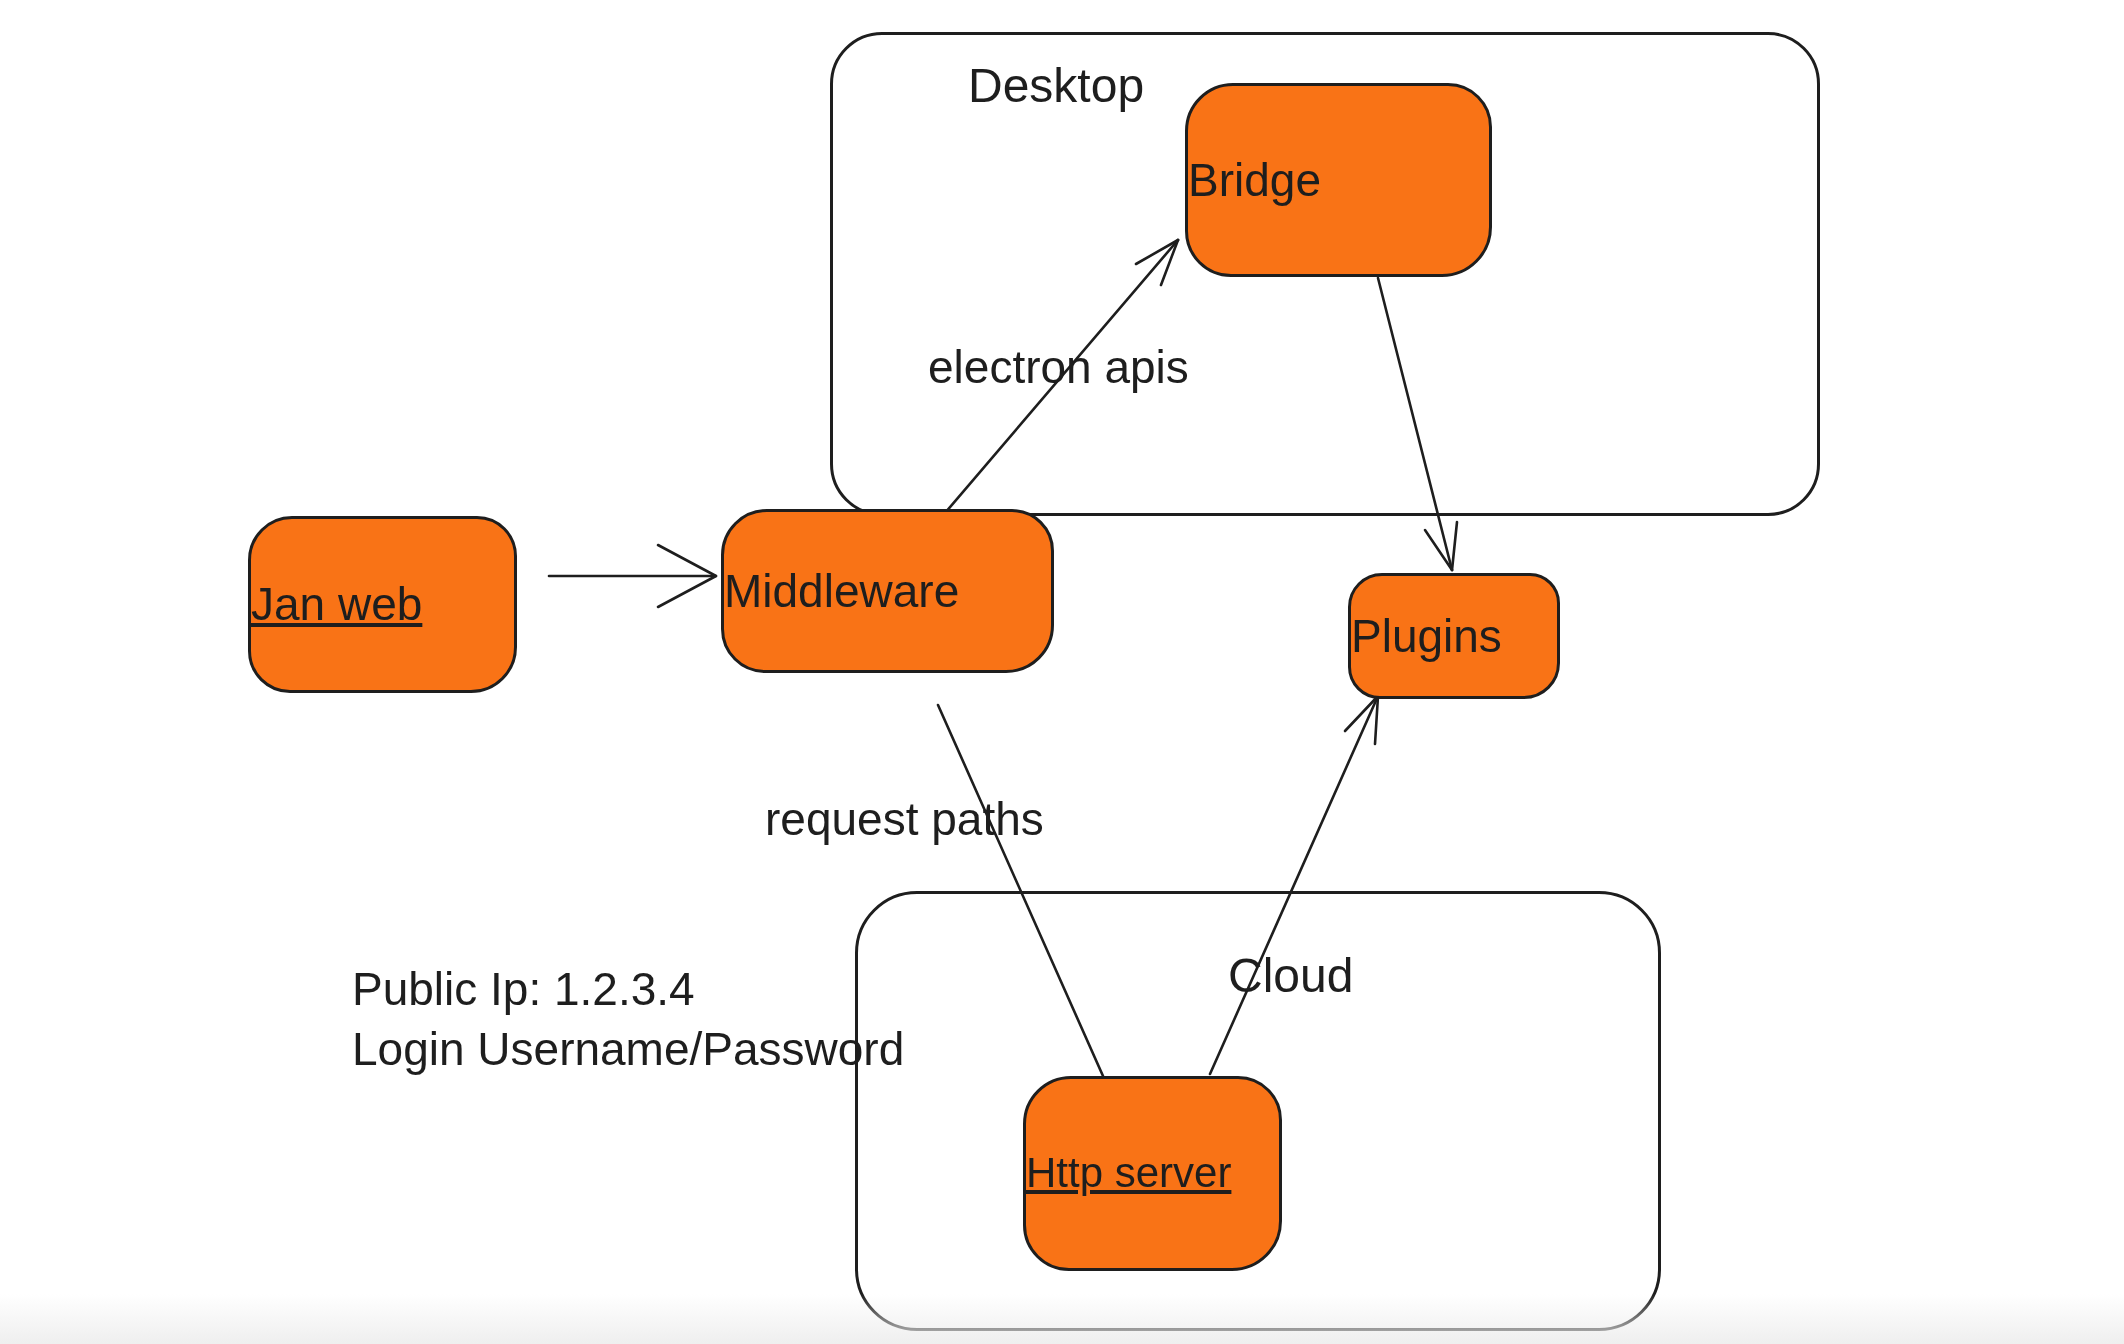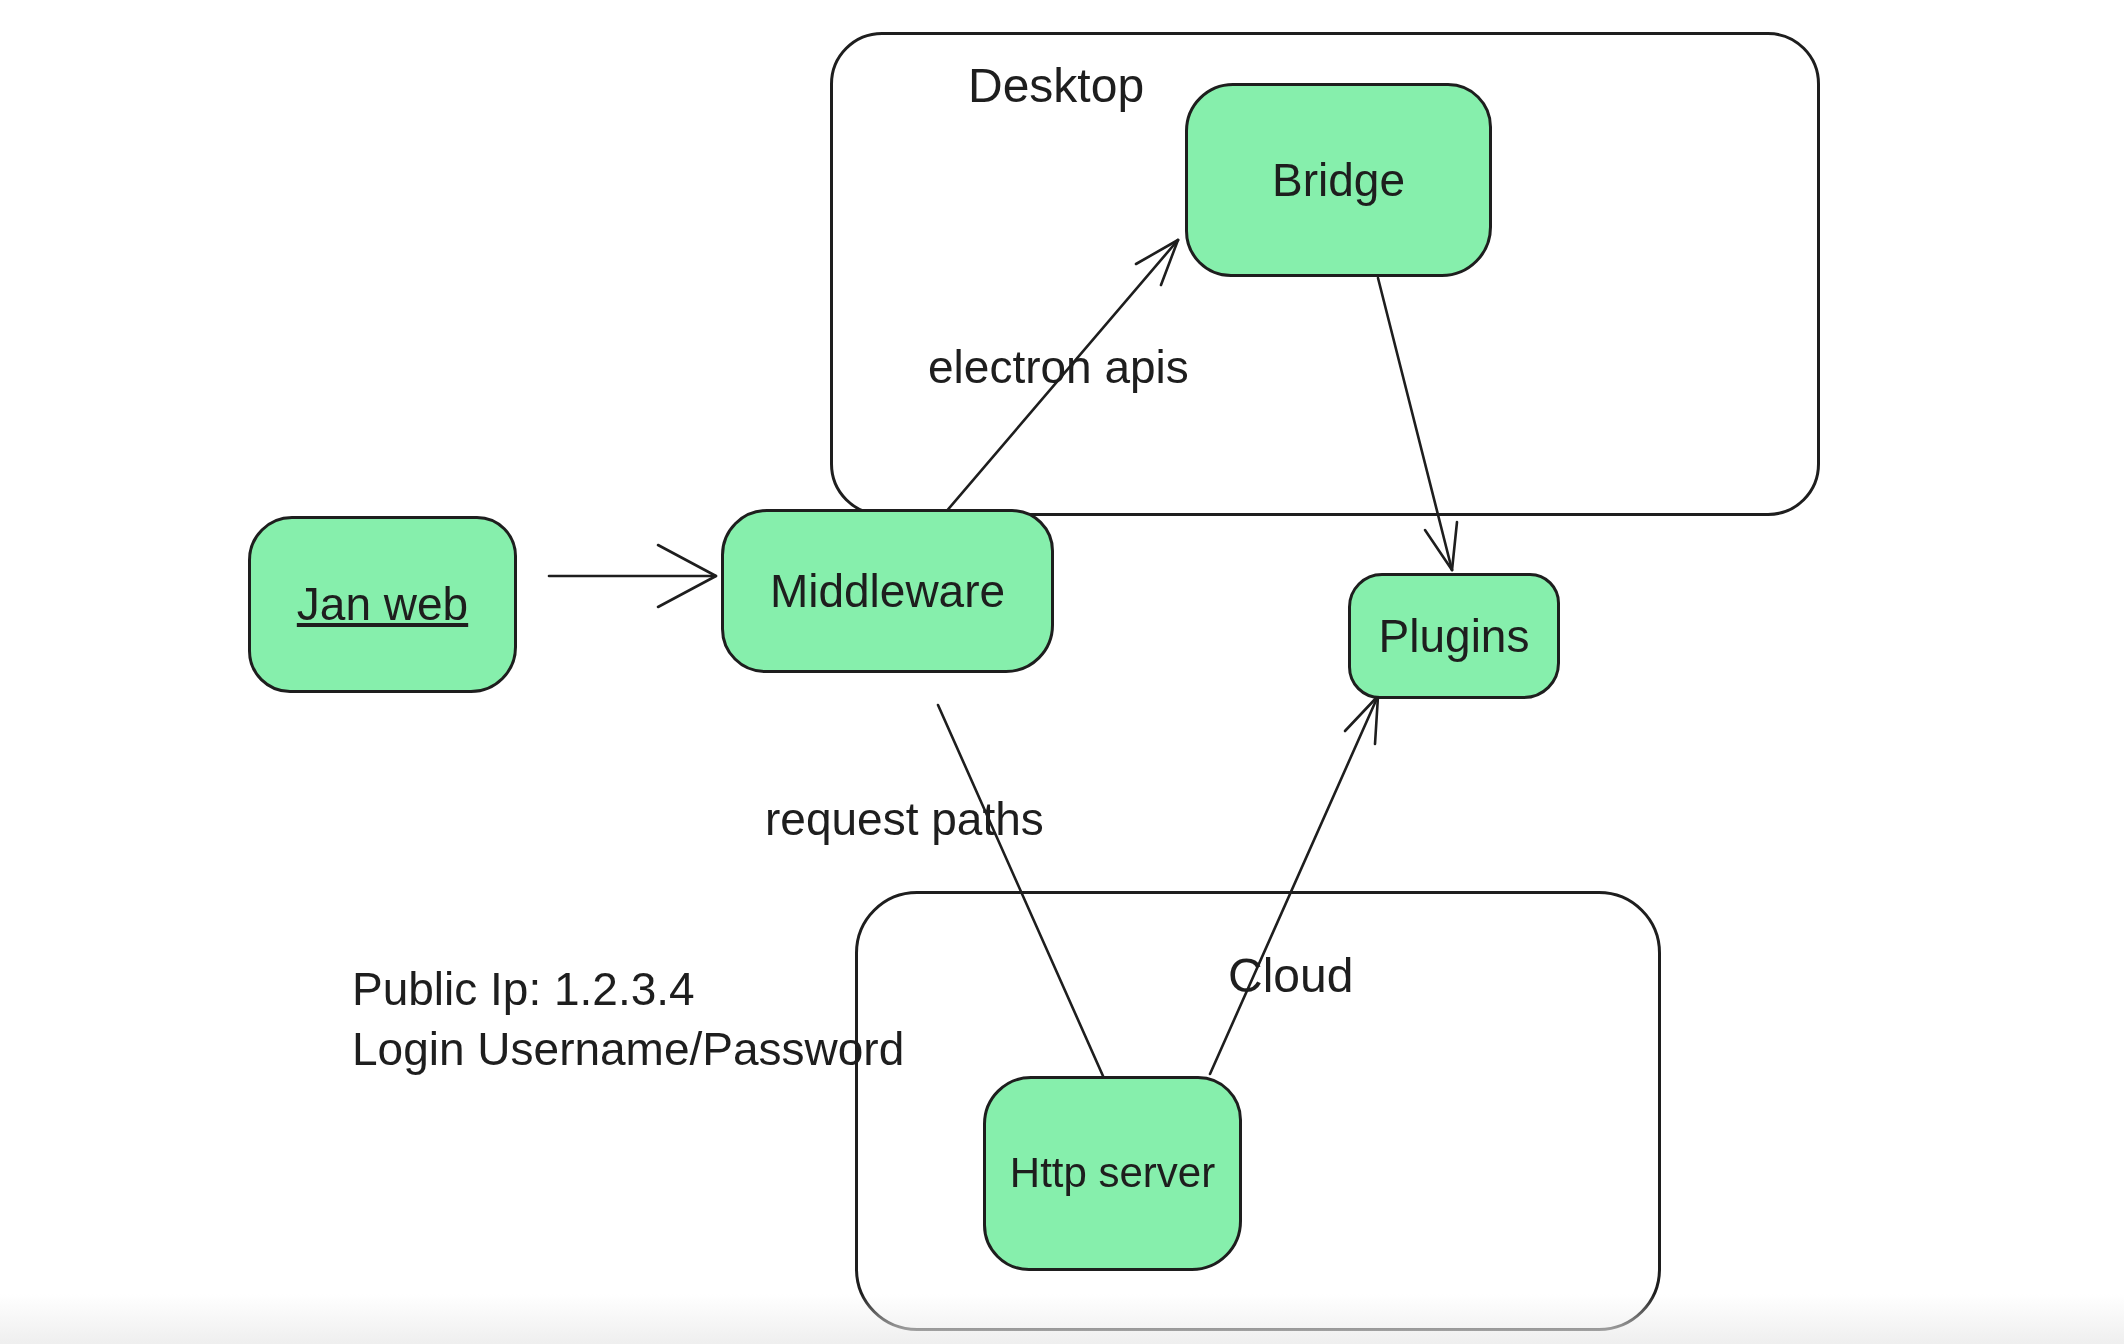--- a/index.html
+++ b/index.html
@@ -21,24 +21,24 @@
   .edges path, .edges line {
     stroke: #1e1e1e;
     stroke-width: 2.6;
     fill: none;
     stroke-linecap: round;
     stroke-linejoin: round;
   }
   .box {
     position: absolute;
     border: 3px solid #1e1e1e;
-    background: #86efac;
+    background: #f97316;
     display: flex;
     align-items: center;
-    justify-content: center;
+    justify-content: flex-start;
     box-sizing: border-box;
   }
   .container-box {
     position: absolute;
     border: 3px solid #1e1e1e;
     background: transparent;
     box-sizing: border-box;
   }
   .label {
     font-size: 46px;
@@ -59,21 +59,21 @@
     color: #1e1e1e;
     white-space: nowrap;
   }
   
   #desktop   { left: 830px;  top: 24px;   width: 990px; height: 484px; border-radius: 52px; }
   #cloud     { left: 855px;  top: 883px;  width: 806px; height: 440px; border-radius: 62px; }
   #jan-web   { left: 248px;  top: 508px;  width: 269px; height: 177px; border-radius: 44px 40px 46px 42px; text-decoration: underline; }
   #middleware{ left: 721px;  top: 501px;  width: 333px; height: 164px; border-radius: 46px 42px 48px 44px; }
   #bridge    { left: 1185px; top: 75px;   width: 307px; height: 194px; border-radius: 48px 44px 50px 46px; }
   #plugins   { left: 1348px; top: 565px;  width: 212px; height: 126px; border-radius: 34px 30px 36px 32px; }
-  #http-server{ left: 983px; top: 1068px; width: 259px; height: 195px; border-radius: 48px 44px 50px 46px; }
+  #http-server{ left: 1023px; top: 1068px; width: 259px; height: 195px; border-radius: 48px 44px 50px 46px; text-decoration: underline; }
 
   #desktop-label      { left: 968px;  top: 50px; }
   #cloud-label        { left: 1228px; top: 940px; }
   #electron-apis-label{ left: 928px;  top: 332px; }
   #request-paths-label{ left: 765px;  top: 784px; }
 
   .annotation {
     position: absolute;
     left: 352px;
     top: 952px;

